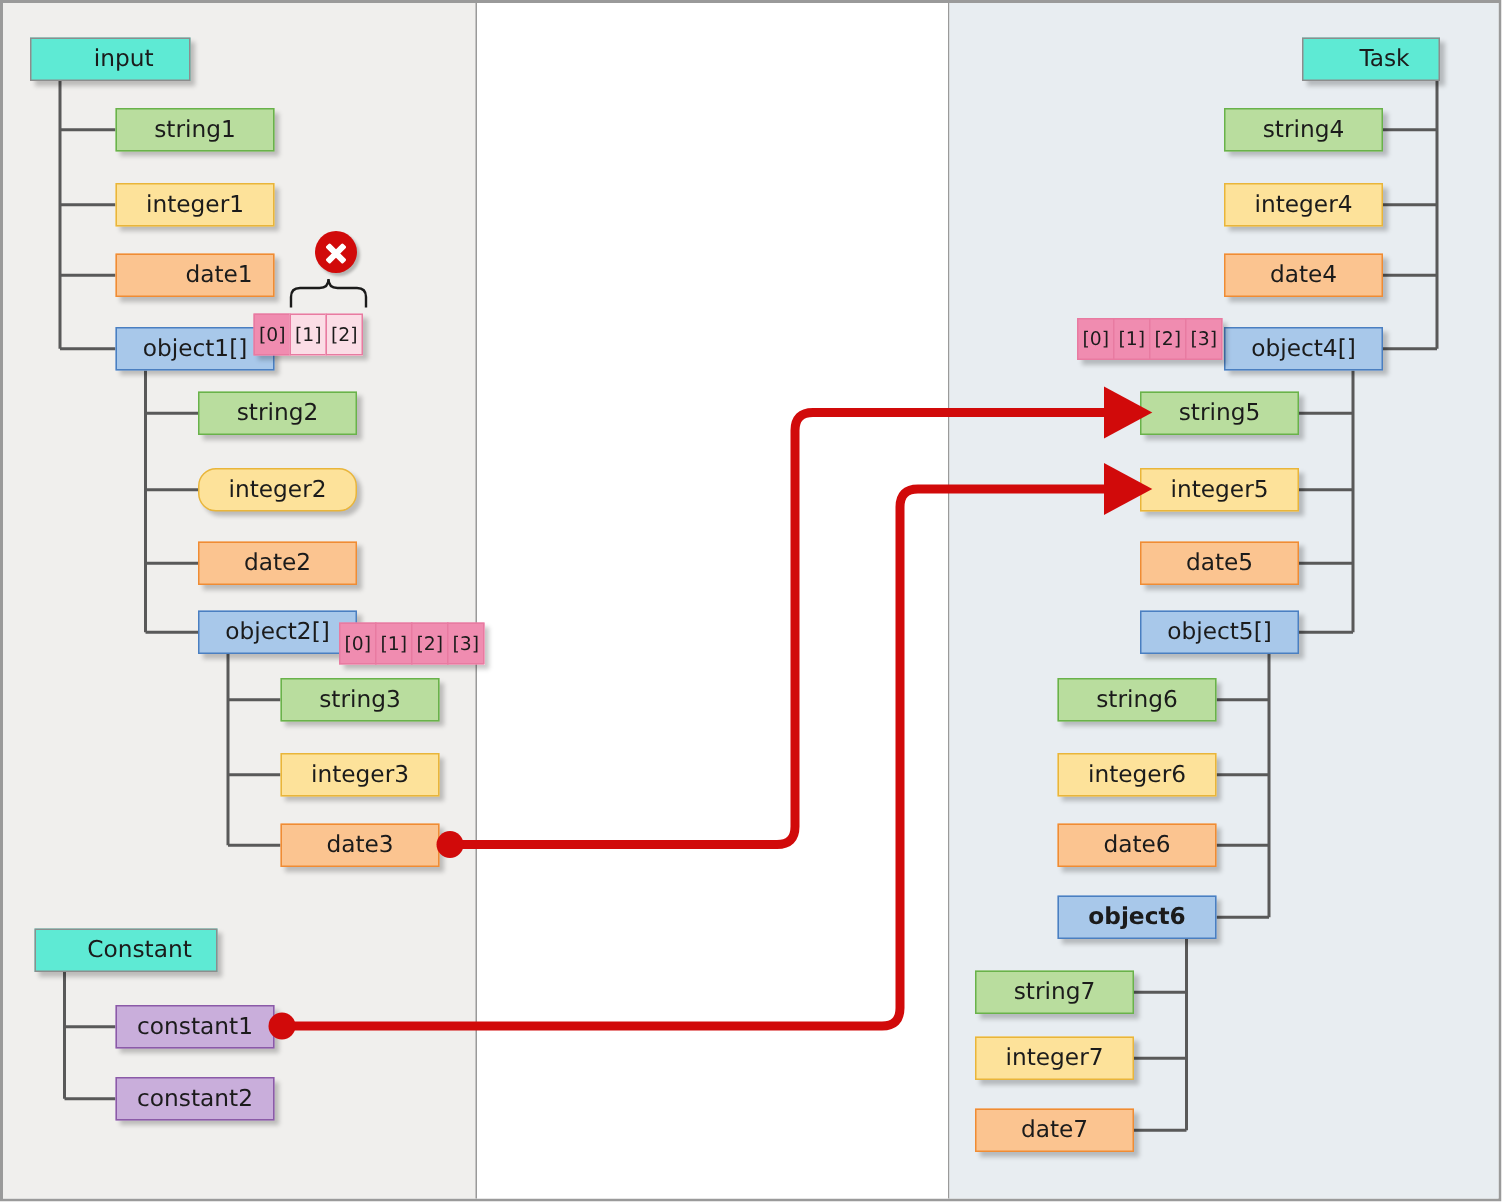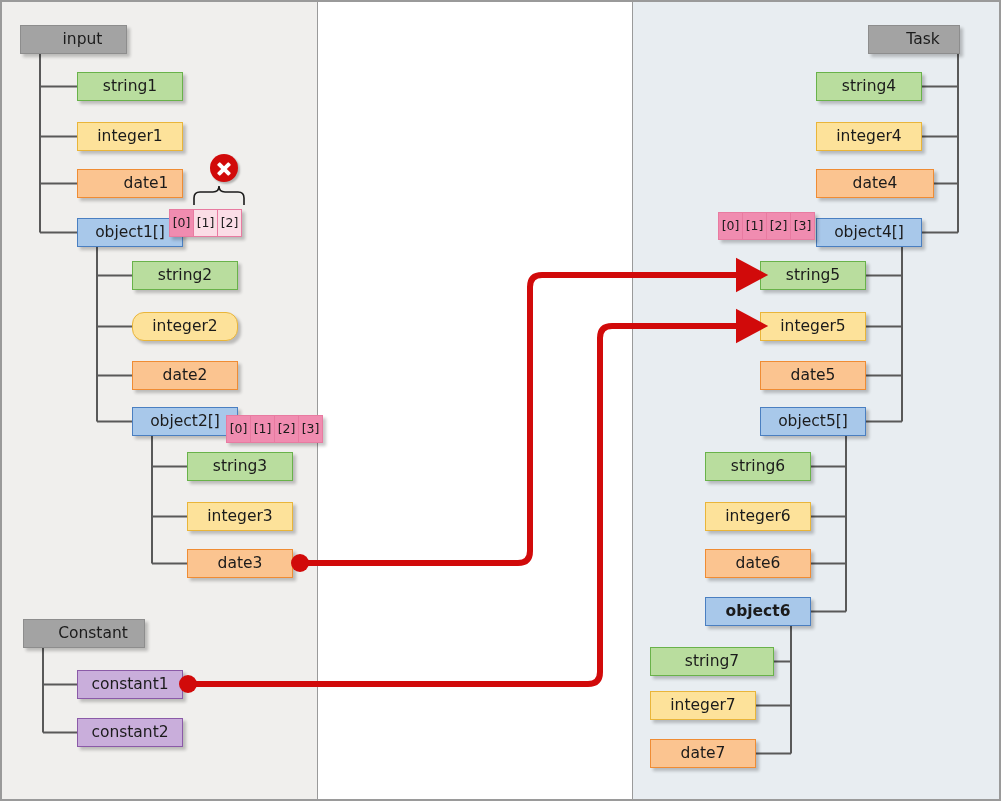--- a/index.html
+++ b/index.html
@@ -60,21 +60,21 @@
     height: 29px;
     line-height: 27px;
     text-align: center;
     font-size: 15.5px;
     color: #1b1b1b;
     border-width: 1px;
     border-style: solid;
     box-shadow: 3px 3px 3px rgba(0,0,0,0.22);
     white-space: nowrap;
   }
-  .n-root    { background:#a3a3a3; border-color:#8d8d8d;padding-left:18px; }
+  .n-root    { background:#5eead4; border-color:#8d8d8d;padding-left:18px; }
   .n-string  { background:#b9dd9e; border-color:#69b24a; }
   .n-integer { background:#fde29a; border-color:#e9b53a; }
   .n-date    { background:#fbc490; border-color:#ef8c34; }
   .n-object  { background:#a8c8ea; border-color:#4a7fc1; }
   .n-const   { background:#c9aedb; border-color:#8b5aa8; }
 
   
   .badges {
     position: absolute;
     display: flex;
@@ -187,31 +187,31 @@
       <div class="node n-object" style="left: 130px; top: 405px; width: 106px;">object2[]</div>
       <div class="node n-string" style="left: 185px; top: 450px; width: 106px;">string3</div>
       <div class="node n-integer" style="left: 185px; top: 500px; width: 106px;">integer3</div>
       <div class="node n-date" style="left: 185px; top: 547px; width: 106px;">date3</div>
       <div class="node n-root" style="left: 21px; top: 617px; width: 122px;">Constant</div>
       <div class="node n-const" style="left: 75px; top: 668px; width: 106px;">constant1</div>
       <div class="node n-const" style="left: 75px; top: 716px; width: 106px;">constant2</div>
       <div class="node n-root" style="left: 866px; top: 23px; width: 92px;">Task</div>
       <div class="node n-string" style="left: 814px; top: 70px; width: 106px;">string4</div>
       <div class="node n-integer" style="left: 814px; top: 120px; width: 106px;">integer4</div>
-      <div class="node n-date" style="left: 814px; top: 167px; width: 118px;">date4</div>
+      <div class="node n-date" style="left: 814px; top: 167px; width: 106px;">date4</div>
       <div class="node n-object" style="left: 814px; top: 216px; width: 106px;">object4[]</div>
       <div class="node n-string" style="left: 758px; top: 259px; width: 106px;">string5</div>
       <div class="node n-integer" style="left: 758px; top: 310px; width: 106px;">integer5</div>
       <div class="node n-date" style="left: 758px; top: 359px; width: 106px; text-align: center;">date5</div>
       <div class="node n-object" style="left: 758px; top: 405px; width: 106px;">object5[]</div>
       <div class="node n-string" style="left: 703px; top: 450px; width: 106px;">string6</div>
       <div class="node n-integer" style="left: 703px; top: 500px; width: 106px;">integer6</div>
       <div class="node n-date" style="left: 703px; top: 547px; width: 106px;">date6</div>
       <div class="node n-object" style="left: 703px; top: 595px; width: 106px; font-weight: bold;">object6</div>
-      <div class="node n-string" style="left: 648px; top: 645px; width: 124px;">string7</div>
+      <div class="node n-string" style="left: 648px; top: 645px; width: 106px;">string7</div>
       <div class="node n-integer" style="left: 648px; top: 689px; width: 106px;">integer7</div>
       <div class="node n-date" style="left: 648px; top: 737px; width: 106px;">date7</div>
     </div>
 
   <div class="badges" id="badges-object1" style="left: 167px; top: 207px;">
       <div class="badge sel">[0]</div>
       <div class="badge unsel">[1]</div>
       <div class="badge unsel">[2]</div>
     </div>
   <div class="badges" id="badges-object2" style="left: 224px; top: 413px;">

